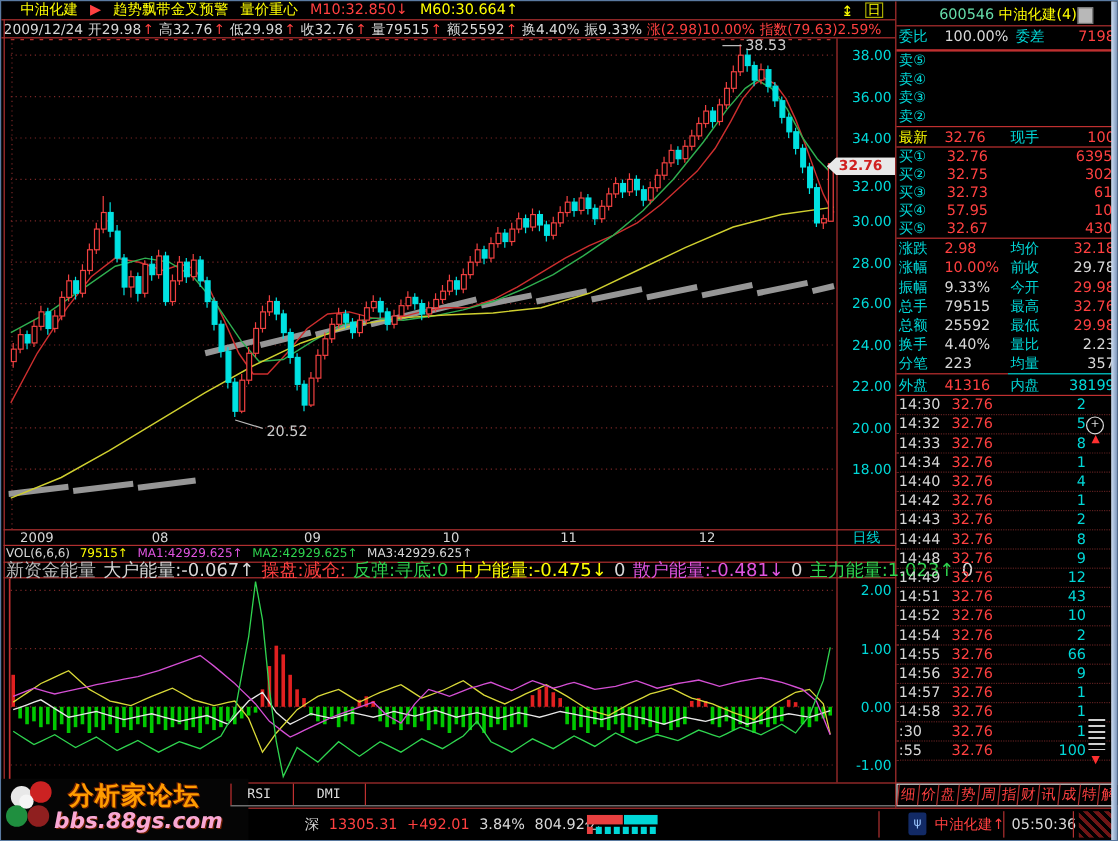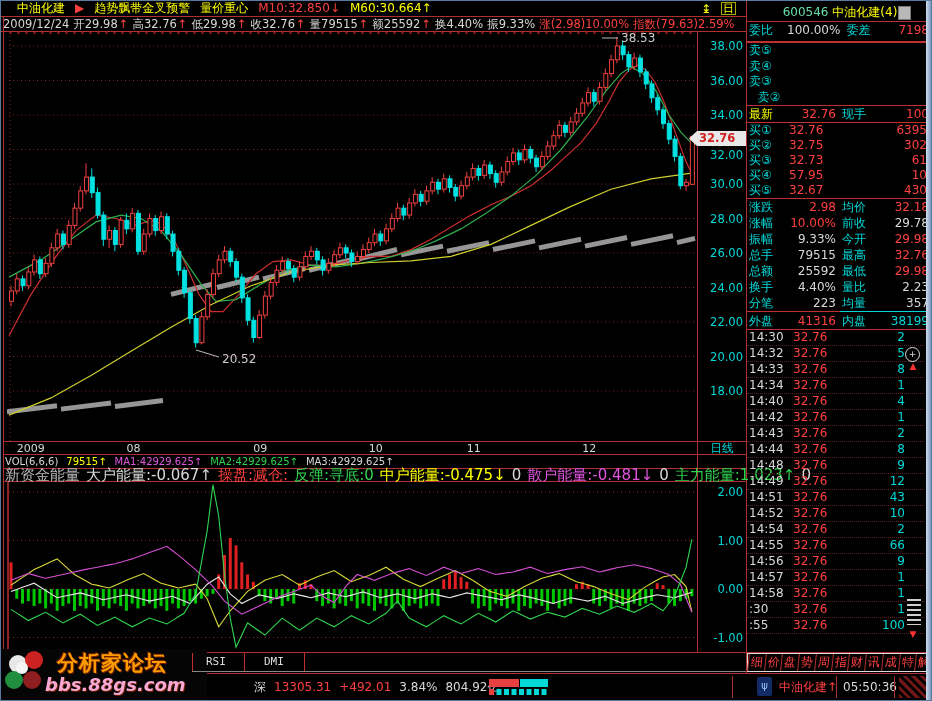--- a/index.html
+++ b/index.html
@@ -26,21 +26,21 @@
   #dailybox{left:697px;top:441px;width:48px;height:12px;color:#00d8d8;text-align:center;font-size:11.5px;line-height:12px;}
   #volbar{left:4px;top:455px;width:740px;height:12px;line-height:12px;font-size:10px;white-space:nowrap;}
   #volbar span{margin-right:8px;}
   #fundbar{left:4px;top:468px;width:740px;height:12px;line-height:12px;font-size:15px;white-space:nowrap;}
   #fundbar span{margin-right:6px;}
   
   #rpanel{left:746px;top:2px;width:186px;height:650px;}
   .rp-head{height:18px;line-height:18px;text-align:center;border-bottom:1px solid #b03030;}
   .rp-row{display:flex;height:16px;line-height:16px;padding:0 2px;}
   .rp-row .l1{width:38px;}
-  .rp-row .v1{flex:1;text-align:right;padding-right:6px;}
+  .rp-row .v1{flex:1;padding-right:6px;}
   .rp-row .l2{width:38px;}
   .rp-row .v2{flex:1;text-align:right;padding-right:2px;}
   .sellrow,.buyrow{display:flex;height:15px;line-height:15px;padding:0 2px;}
   .sellrow .lab,.buyrow .lab{width:40px;}
   .sellrow .prc,.buyrow .prc{width:58px;}
   .sellrow .vol,.buyrow .vol{flex:1;text-align:right;padding-right:4px;}
   .tickrow{display:flex;height:16px;line-height:15px;padding:0 2px;border-bottom:1px dotted #5c1f1f;box-sizing:border-box;}
   .tickrow .tm{width:44px;}
   .tickrow .pr{width:56px;}
   .tickrow .vv{flex:1;text-align:right;padding-right:26px;}
@@ -560,21 +560,21 @@
         <div class="sellrow" style="height: 15.5px;">
           <span class="lab c">卖④</span>
           <span class="prc"></span>
           <span class="vol"></span>
         </div>
         <div class="sellrow" style="height: 15.5px;">
           <span class="lab c">卖③</span>
           <span class="prc"></span>
           <span class="vol"></span>
         </div>
-        <div class="sellrow" style="height: 15.5px; text-align: center;">
+        <div class="sellrow" style="height: 15.5px;">
           <span class="lab c">卖②</span>
           <span class="prc"></span>
           <span class="vol"></span>
         </div>
         <div class="rp-row divred" style="border-bottom: 1px solid rgb(192, 48, 48);">
           <span class="l1 y">最新</span>
           <span class="v1 r">32.76</span>
           <span class="l2 c">现手</span>
           <span class="v2 r">100</span>
         </div>

